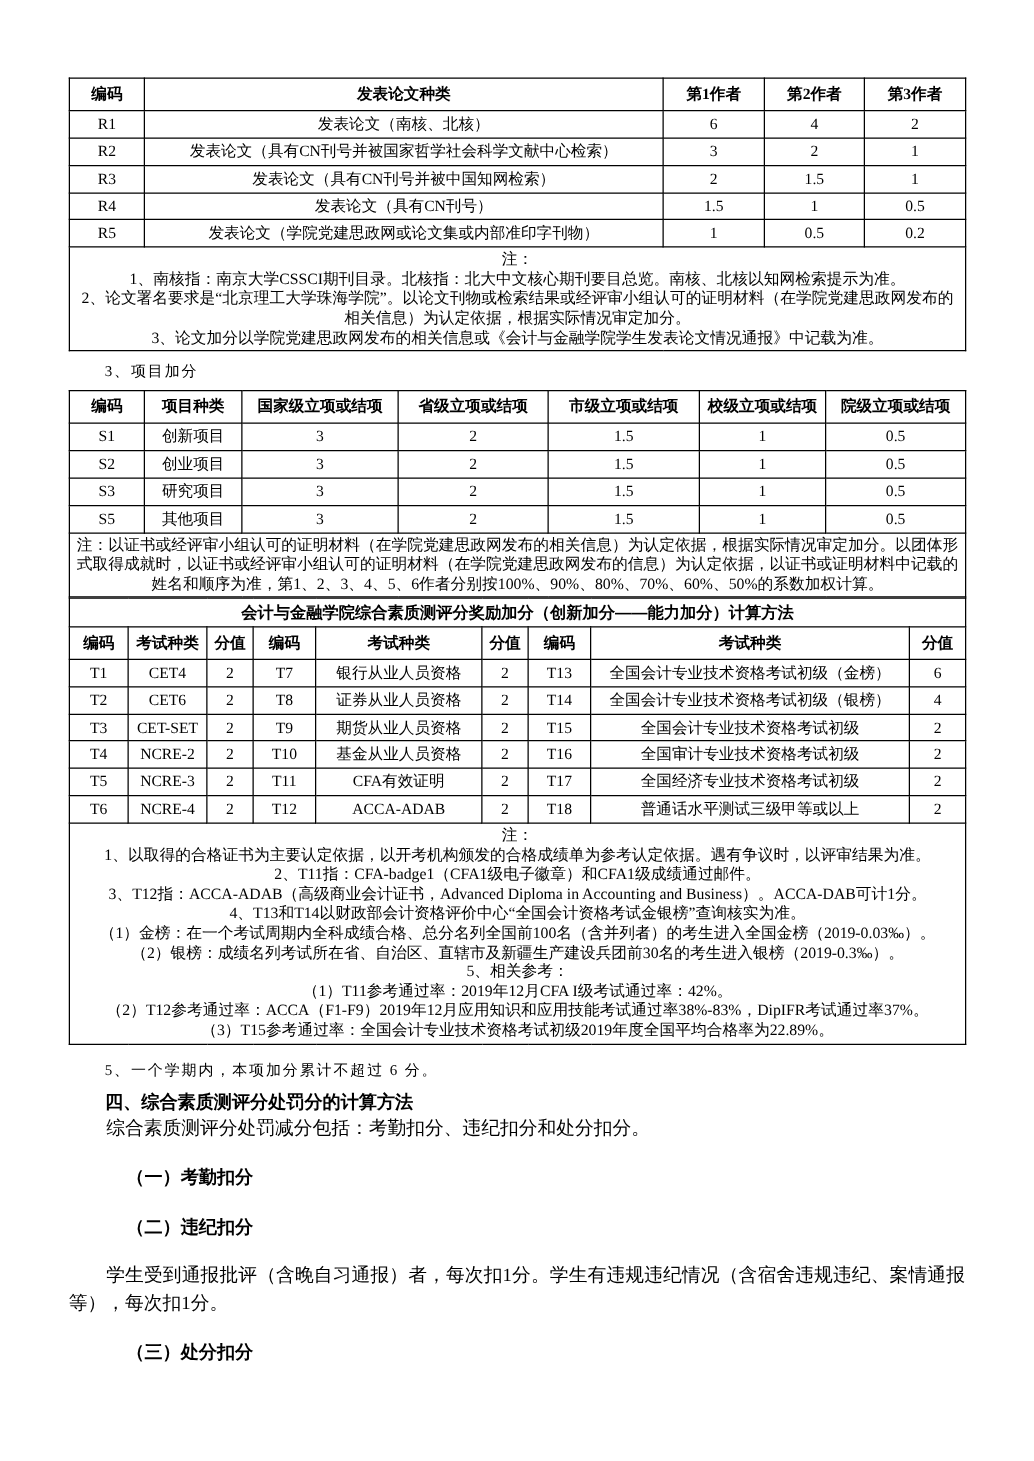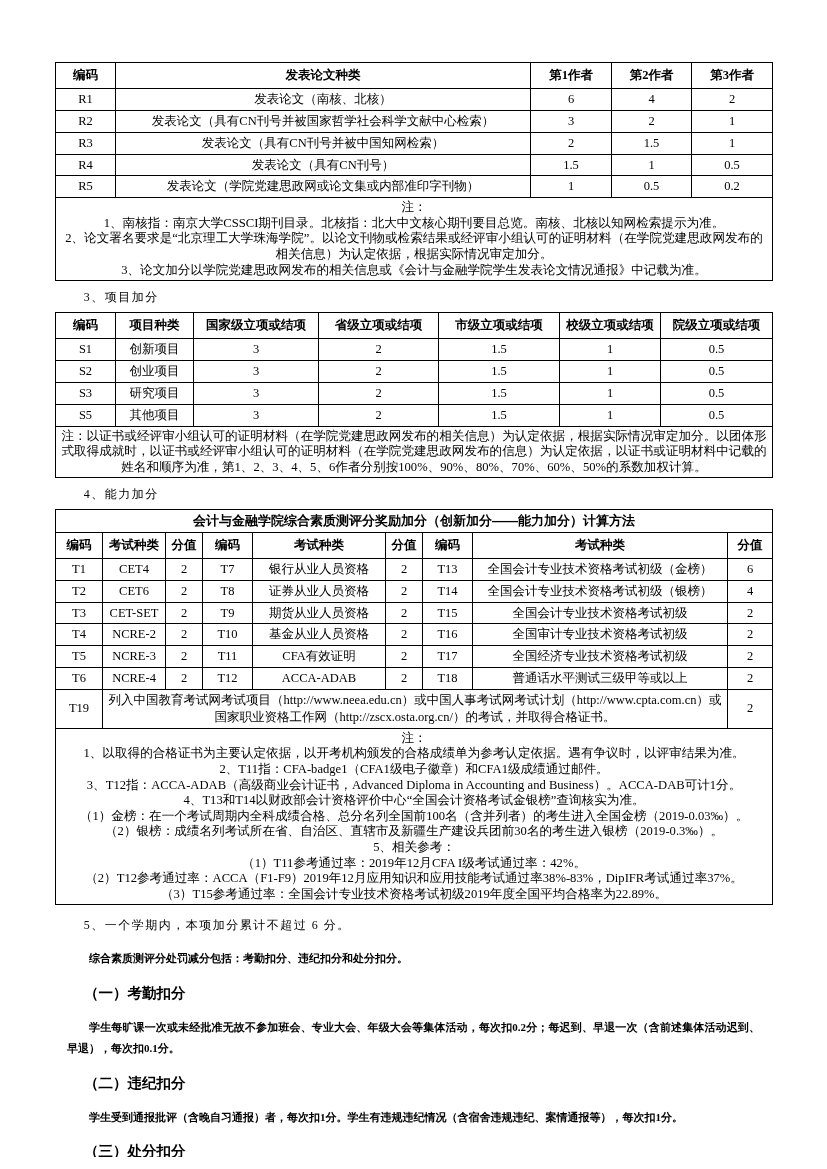--- a/index.html
+++ b/index.html
@@ -62,29 +62,28 @@
     line-height: 22px;
     text-indent: 2em;
     margin: 0;
   }
   .sub-heading {
     font-family: "Liberation Sans", "DejaVu Sans", sans-serif;
     font-weight: bold;
     font-size: 14.5px;
     line-height: 23px;
     text-indent: 2em;
-    margin: 0;
+    margin: 17px;
   }
   .para {
-    font-size: 11px;
+    font-size: 15px;
     line-height: 21.5px;
     text-indent: 2em;
     text-align: justify;
-    margin: 12px;
-    font-weight: bold;
+    margin: 0;
   }
   .gap-s { height: 4px; }
 </style>
 </head>
 <body>
 
 <div class="page">
 
   <table class="doc-table">
     <colgroup>
@@ -213,21 +212,20 @@
           <td>0.5</td>
         </tr>
       </tbody>
     <tbody>
       <tr>
         <td class="notes" colspan="7">注：以证书或经评审小组认可的证明材料（在学院党建思政网发布的相关信息）为认定依据，根据实际情况审定加分。以团体形式取得成就时，以证书或经评审小组认可的证明材料（在学院党建思政网发布的信息）为认定依据，以证书或证明材料中记载的姓名和顺序为准，第1、2、3、4、5、6作者分别按100%、90%、80%、70%、60%、50%的系数加权计算。</td>
       </tr>
     </tbody>
   </table>
 
-  <p class="doc-item">4、能力加分</p>
 
   <table class="doc-table">
     <colgroup>
       <col style="width:47px">
         <col style="width:63px">
         <col style="width:37px">
         <col style="width:50px">
         <col style="width:133px">
         <col style="width:37px">
         <col style="width:50px">
@@ -312,25 +310,20 @@
           <td>2</td>
           <td>T12</td>
           <td>ACCA-ADAB</td>
           <td>2</td>
           <td>T18</td>
           <td>普通话水平测试三级甲等或以上</td>
           <td>2</td>
         </tr>
       </tbody>
     <tbody>
-      <tr>
-        <td>T19</td>
-        <td class="left" colspan="7">列入中国教育考试网考试项目（http://www.neea.edu.cn）或中国人事考试网考试计划（http://www.cpta.com.cn）或国家职业资格工作网（http://zscx.osta.org.cn/）的考试，并取得合格证书。</td>
-        <td>2</td>
-      </tr>
       <tr>
         <td class="notes" colspan="9">
             <div class="note-line">注：</div>
             <div class="note-line">1、以取得的合格证书为主要认定依据，以开考机构颁发的合格成绩单为参考认定依据。遇有争议时，以评审结果为准。</div>
             <div class="note-line">2、T11指：CFA-badge1（CFA1级电子徽章）和CFA1级成绩通过邮件。</div>
             <div class="note-line">3、T12指：ACCA-ADAB（高级商业会计证书，Advanced Diploma in Accounting and Business）。ACCA-DAB可计1分。</div>
             <div class="note-line">4、T13和T14以财政部会计资格评价中心“全国会计资格考试金银榜”查询核实为准。</div>
             <div class="note-line">（1）金榜：在一个考试周期内全科成绩合格、总分名列全国前100名（含并列者）的考生进入全国金榜（2019-0.03‰）。</div>
             <div class="note-line">（2）银榜：成绩名列考试所在省、自治区、直辖市及新疆生产建设兵团前30名的考生进入银榜（2019-0.3‰）。</div>
             <div class="note-line">5、相关参考：</div>
@@ -338,20 +331,20 @@
             <div class="note-line">（2）T12参考通过率：ACCA（F1-F9）2019年12月应用知识和应用技能考试通过率38%-83%，DipIFR考试通过率37%。</div>
             <div class="note-line">（3）T15参考通过率：全国会计专业技术资格考试初级2019年度全国平均合格率为22.89%。</div>
           </td>
       </tr>
     </tbody>
   </table>
 
   <div class="gap-s"></div>
 
   <p class="doc-item">5、一个学期内，本项加分累计不超过 6 分。</p>
+  <p class="sec-heading">四、综合素质测评分处罚分的计算方法</p>
   <p class="para">综合素质测评分处罚减分包括：考勤扣分、违纪扣分和处分扣分。</p>
   <p class="sub-heading">（一）考勤扣分</p>
-  <p class="para">学生每旷课一次或未经批准无故不参加班会、专业大会、年级大会等集体活动，每次扣0.2分；每迟到、早退一次（含前述集体活动迟到、早退），每次扣0.1分。</p>
   <p class="sub-heading">（二）违纪扣分</p>
   <p class="para">学生受到通报批评（含晚自习通报）者，每次扣1分。学生有违规违纪情况（含宿舍违规违纪、案情通报等），每次扣1分。</p>
   <p class="sub-heading">（三）处分扣分</p>
 
 </div>
 
 </body></html>

